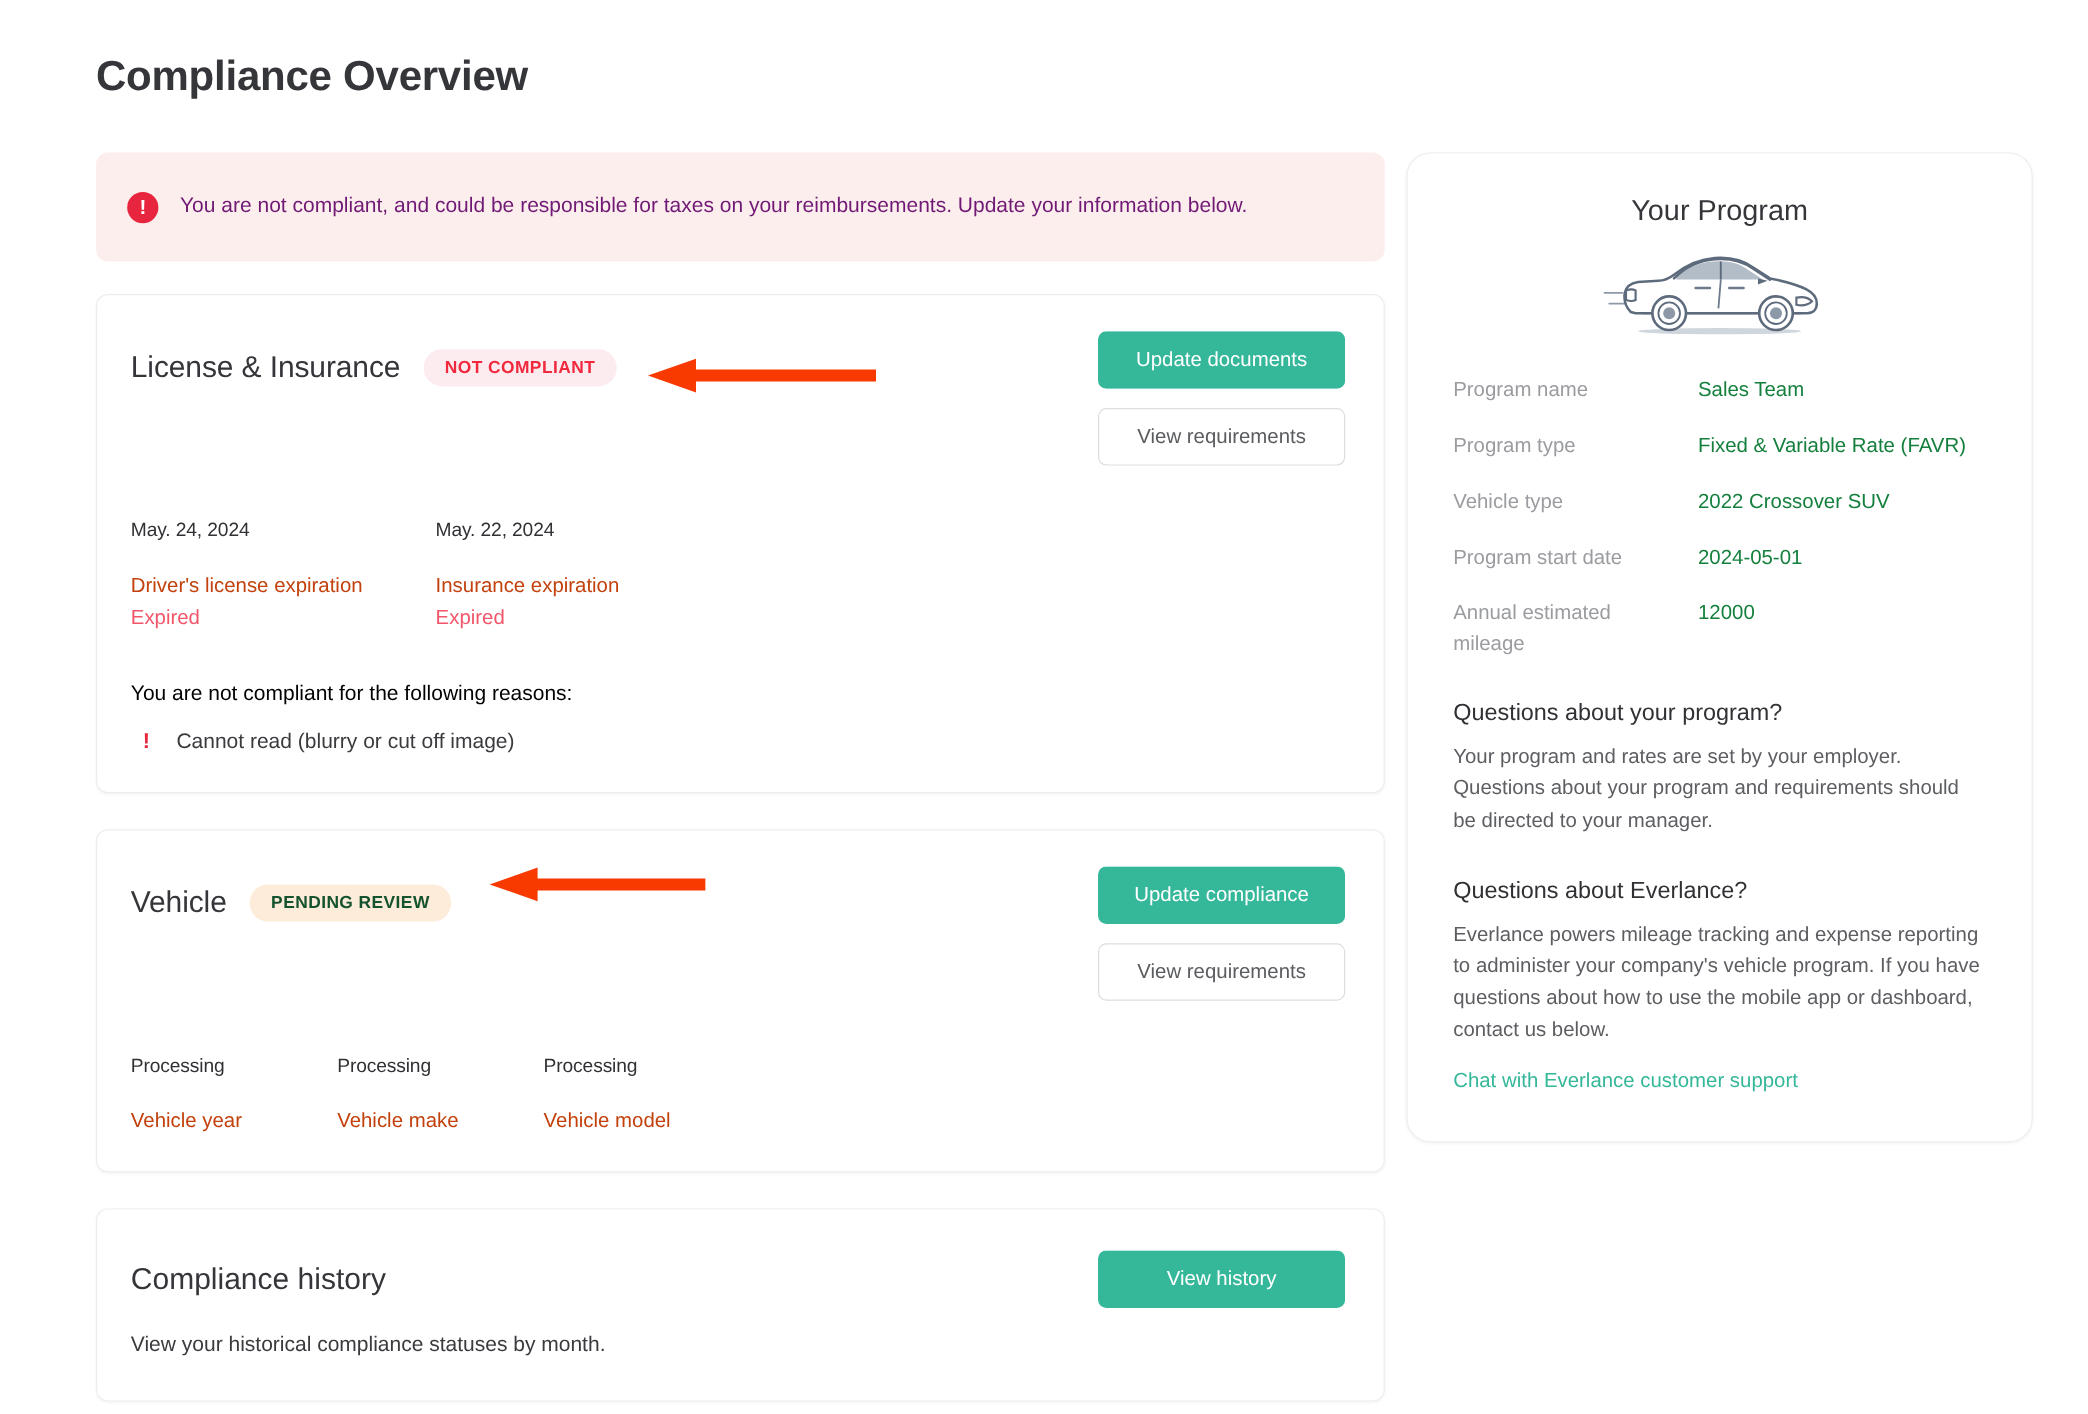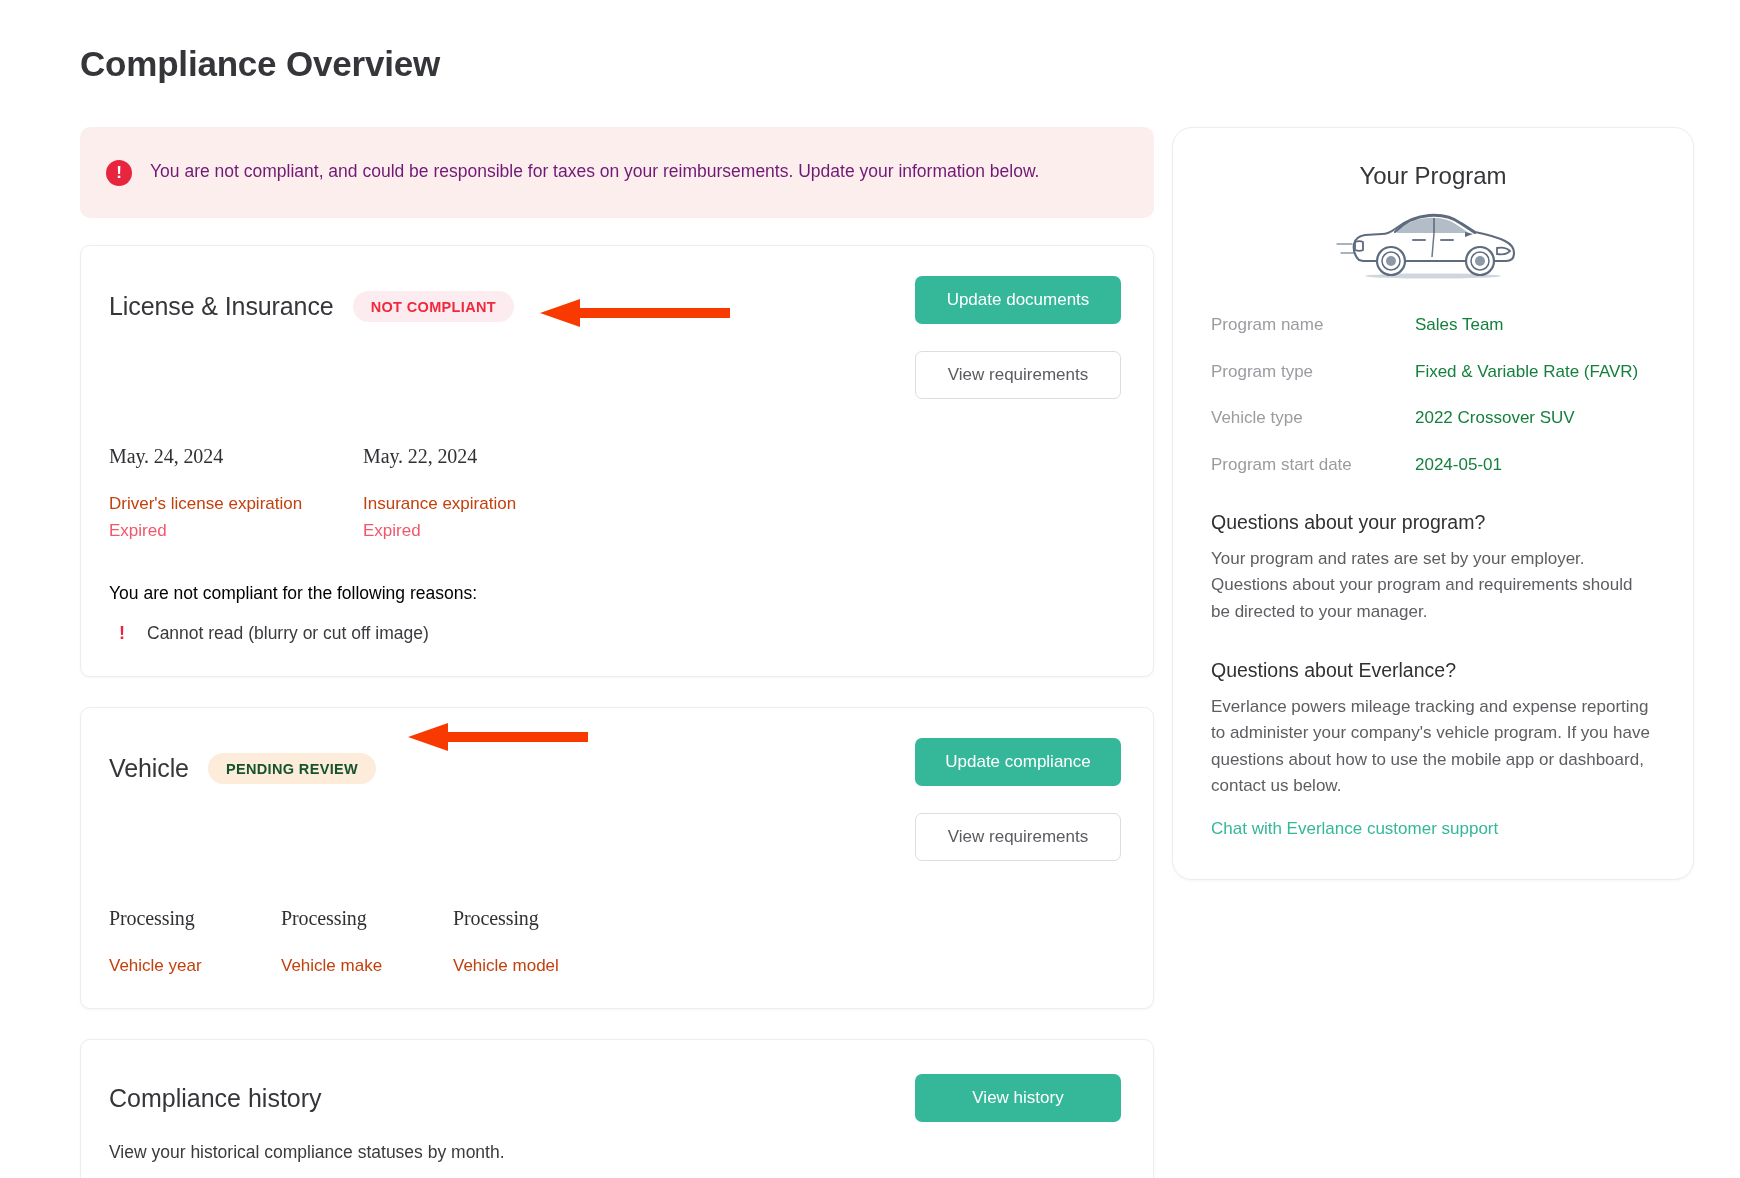--- a/index.html
+++ b/index.html
@@ -99,21 +99,21 @@
     letter-spacing: 0.35px;
     padding: 8px 18px 7px;
     white-space: nowrap;
   }
   .badge-danger { background: #fdecef; color: #f1293f; }
   .badge-warning { background: #fdecd9; color: #14532d; }
 
   .btn-stack {
     display: flex;
     flex-direction: column;
-    gap: 27px;
+    gap: 16px;
     align-items: stretch;
     width: 206px;
   }
   .btn {
     font-family: "Liberation Sans", sans-serif;
     font-size: 17px;
     border-radius: 7px;
     padding: 13px 10px;
     text-align: center;
     cursor: pointer;
@@ -123,25 +123,24 @@
   .btn-primary { background: #35b79a; color: #ffffff; }
   .btn-secondary { background: #ffffff; color: #5a5c60; border-color: #dcdddf; }
 
   
   .facts {
     display: flex;
     margin-top: 46px;
   }
   .fact { min-width: 0; }
   .fact-value {
-    font-size: 20px;
+    font-size: 16px;
     color: #303134;
     letter-spacing: -0.1px;
     white-space: nowrap;
-    font-family: Liberation Serif, serif;
   }
   .fact-label {
     margin-top: 26px;
     font-size: 17px;
     color: #c2410c;
     white-space: nowrap;
   }
   .fact-status {
     margin-top: 7px;
     font-size: 17px;
@@ -399,20 +398,24 @@
           <div class="prog-val">Fixed &amp; Variable Rate (FAVR)</div>
         </div>
         <div class="prog-row">
           <div class="prog-key">Vehicle type</div>
           <div class="prog-val">2022 Crossover SUV</div>
         </div>
         <div class="prog-row">
           <div class="prog-key">Program start date</div>
           <div class="prog-val">2024-05-01</div>
         </div>
+        <div class="prog-row">
+          <div class="prog-key">Annual estimated mileage</div>
+          <div class="prog-val">12000</div>
+        </div>
       </div>
 
       <div class="side-h">Questions about your program?</div>
       <div class="side-p">Your program and rates are set by your employer. Questions about your program and requirements should be directed to your manager.</div>
 
       <div class="side-h">Questions about Everlance?</div>
       <div class="side-p">Everlance powers mileage tracking and expense reporting to administer your company's vehicle program. If you have questions about how to use the mobile app or dashboard, contact us below.</div>
 
       <a class="side-link">Chat with Everlance customer support</a>
     </div>

